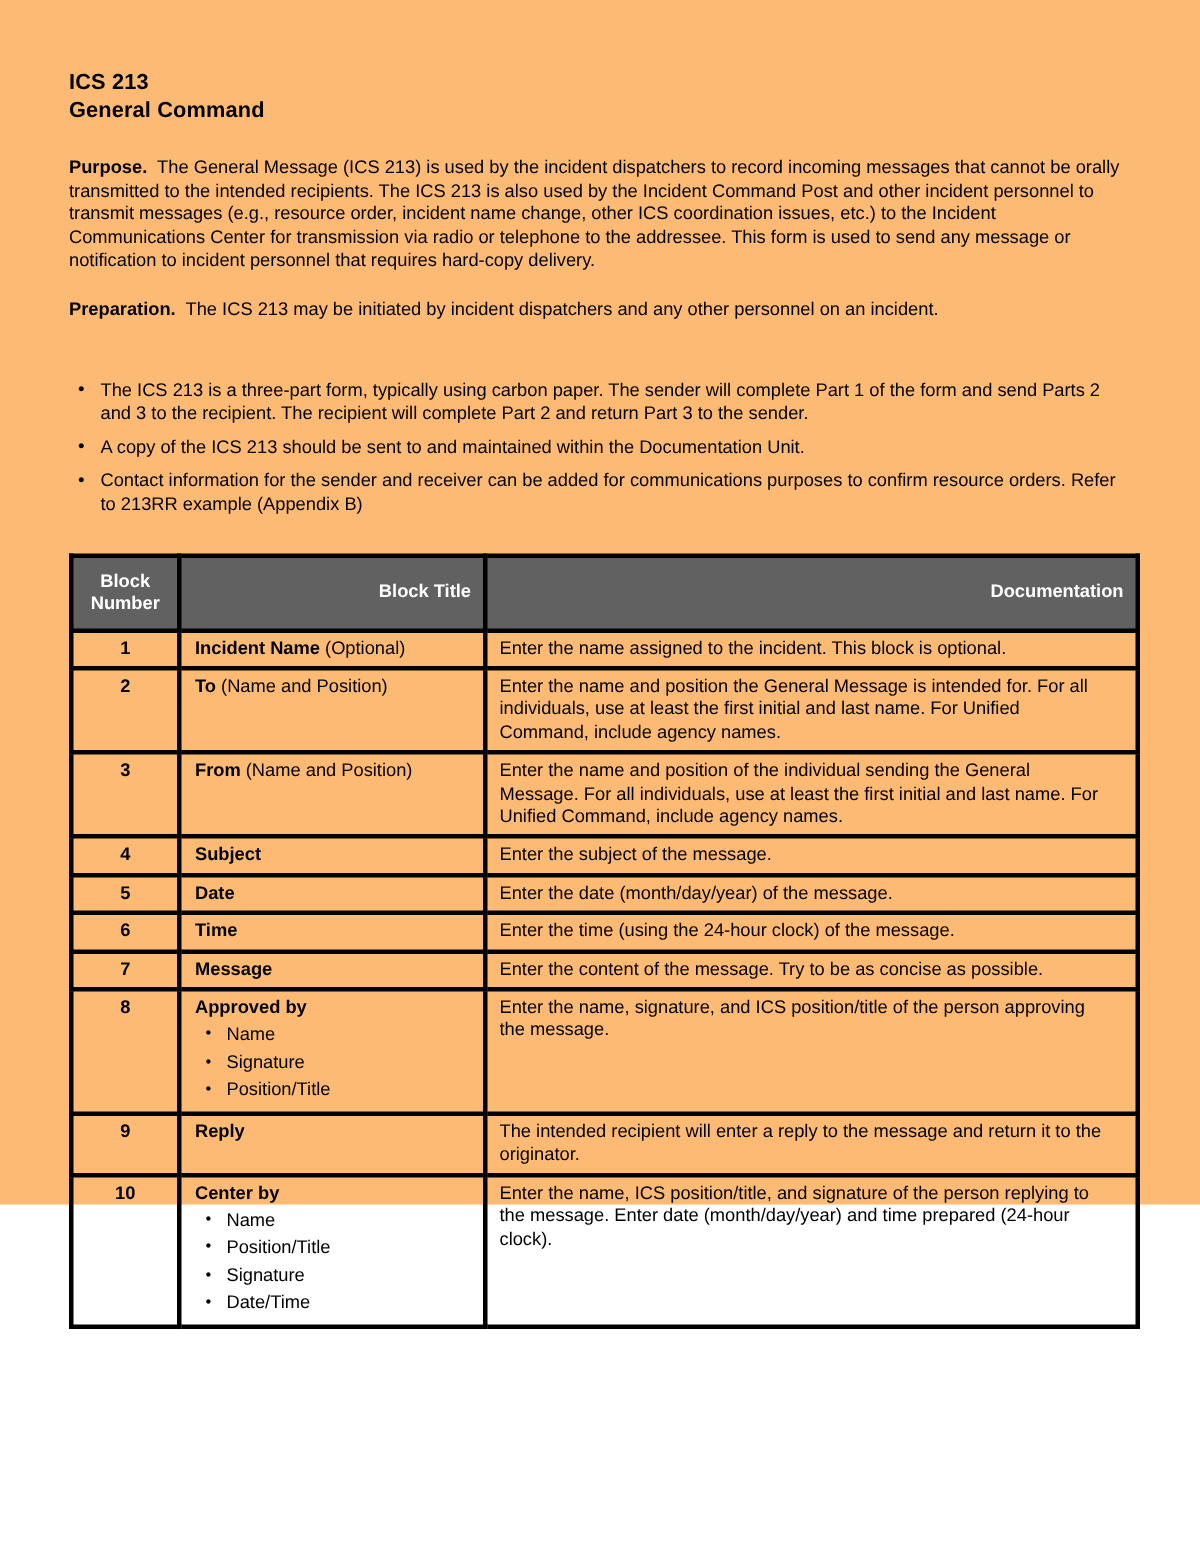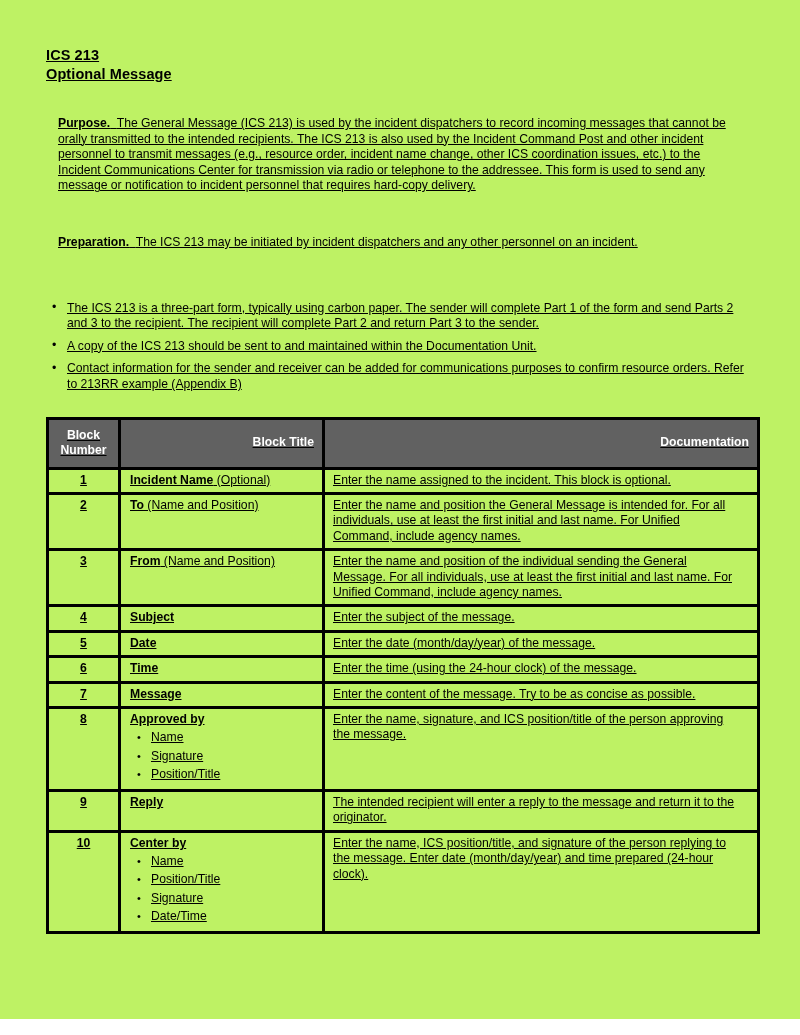--- a/index.html
+++ b/index.html
@@ -10,42 +10,41 @@
   body {
     width: 800px;
     height: 1035px;
     font-family: "Liberation Sans", sans-serif;
     color: #000000;
     overflow: hidden;
   }
   .page {
     position: relative;
     width: 800px;
-    height: 1019px;
-    background: #bef264;
+    height: 803px;
+    background: #fdba74;
     box-sizing: border-box;
     padding: 46px 44px 0 46px;
-    text-decoration: underline;
   }
 
   
   .doc-title {
     font-size: 14.5px;
     font-weight: bold;
     line-height: 18.5px;
     letter-spacing: 0.1px;
   }
   .doc-title .line2 { display: block; }
 
   
   .para {
     font-size: 12.2px;
     line-height: 15.6px;
     text-align: left;
-    margin: 12px;
+    margin: 0;
   }
   .para b { font-weight: bold; }
   .gap-lg { height: 21px; }
   .gap-md { height: 17px; }
 
   .notes-head {
     font-size: 12.2px;
     font-weight: bold;
     line-height: 15.6px;
   }
@@ -145,21 +144,21 @@
     line-height: 18.2px;
   }
 </style>
 </head>
 <body>
 
 <div class="page">
 
   <div class="doc-title">
     <span>ICS 213</span>
-    <span class="line2">Optional Message</span>
+    <span class="line2">General Command</span>
   </div>
 
   <div class="gap-lg"></div>
 
   <p class="para"><b>Purpose.</b>&nbsp; <span>The General Message (ICS 213) is used by the incident dispatchers to record incoming messages that cannot be orally transmitted to the intended recipients.  The ICS 213 is also used by the Incident Command Post and other incident personnel to transmit messages (e.g., resource order, incident name change, other ICS coordination issues, etc.) to the Incident Communications Center for transmission via radio or telephone to the addressee.  This form is used to send any message or notification to incident personnel that requires hard-copy delivery.</span></p>
 
   <div class="gap-md"></div>
 
   <p class="para"><b>Preparation.</b>&nbsp; <span>The ICS 213 may be initiated by incident dispatchers and any other personnel on an incident.</span></p>
 

